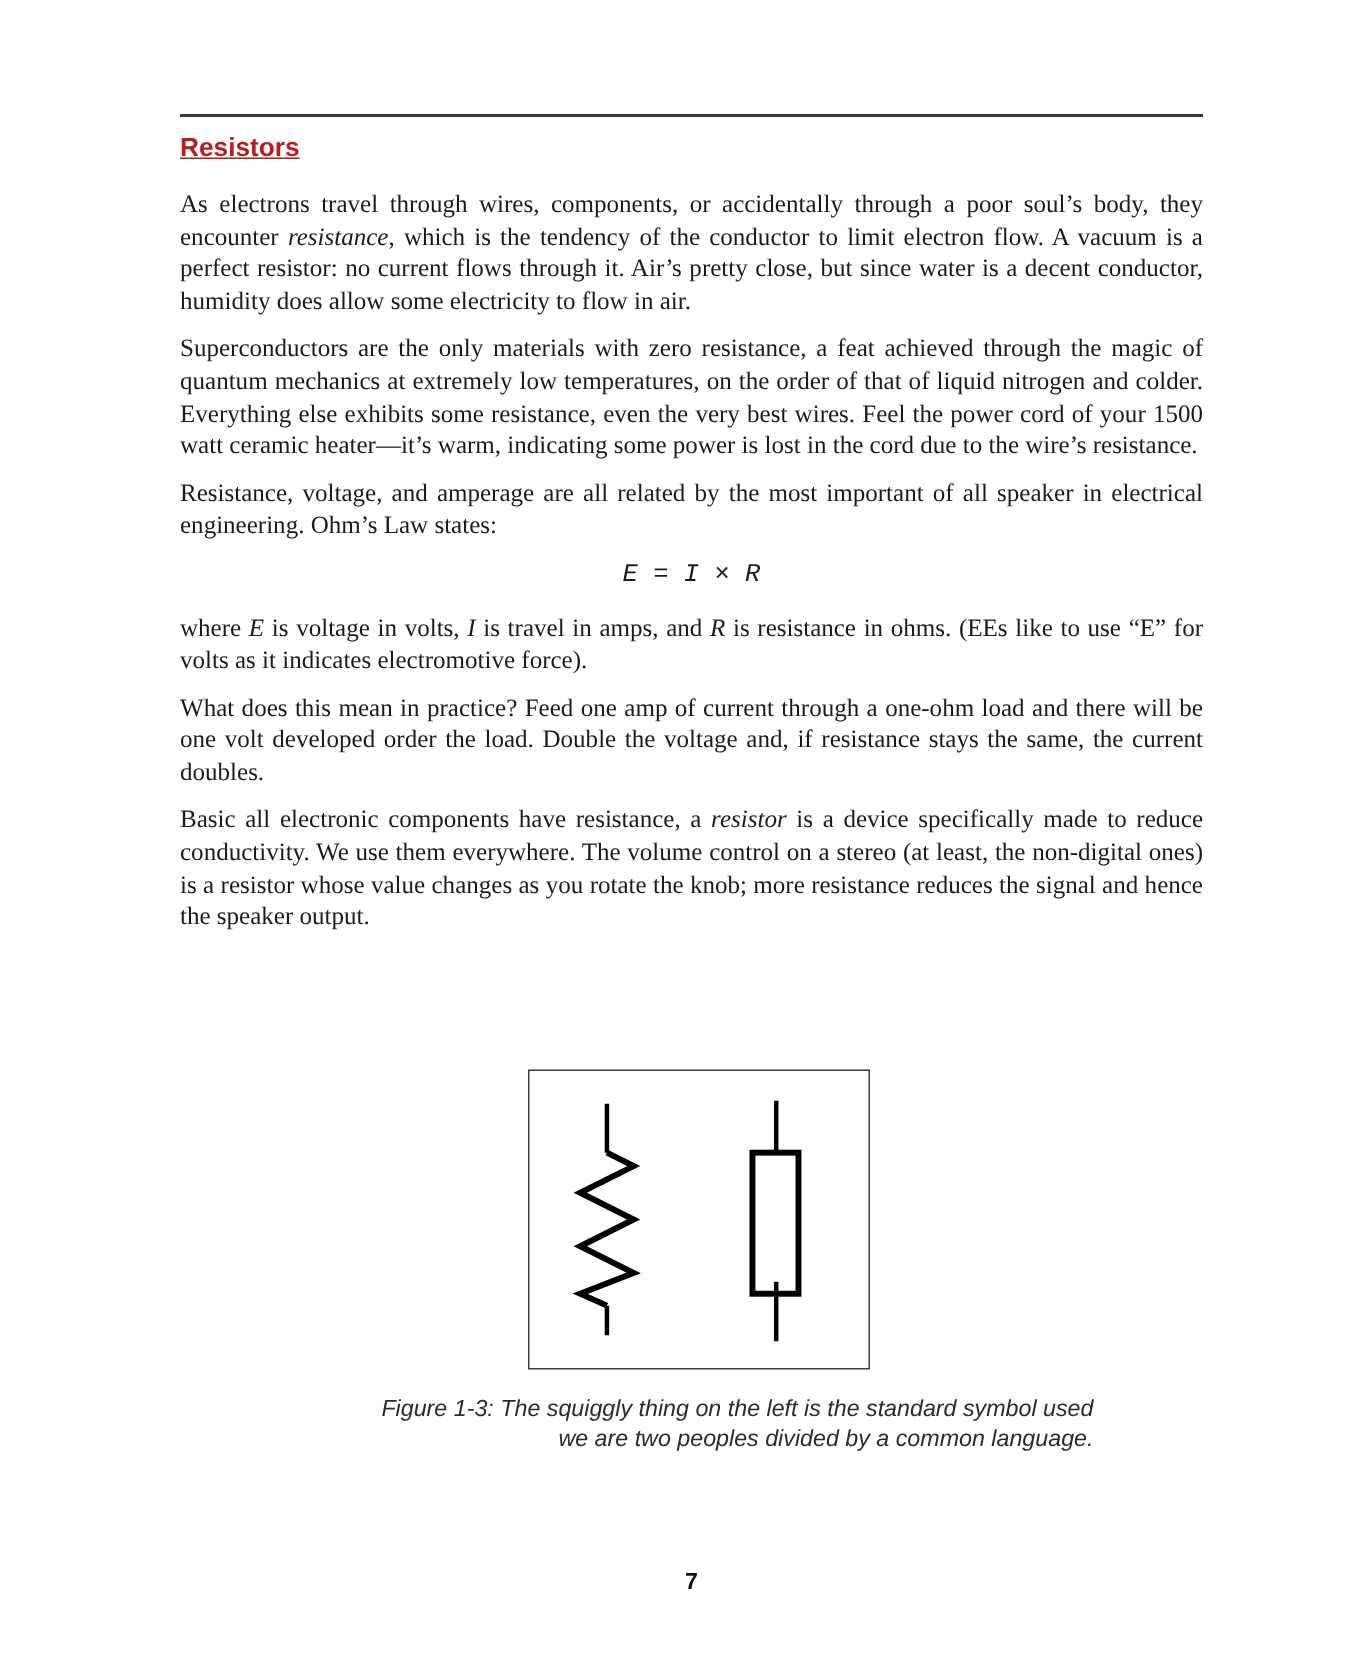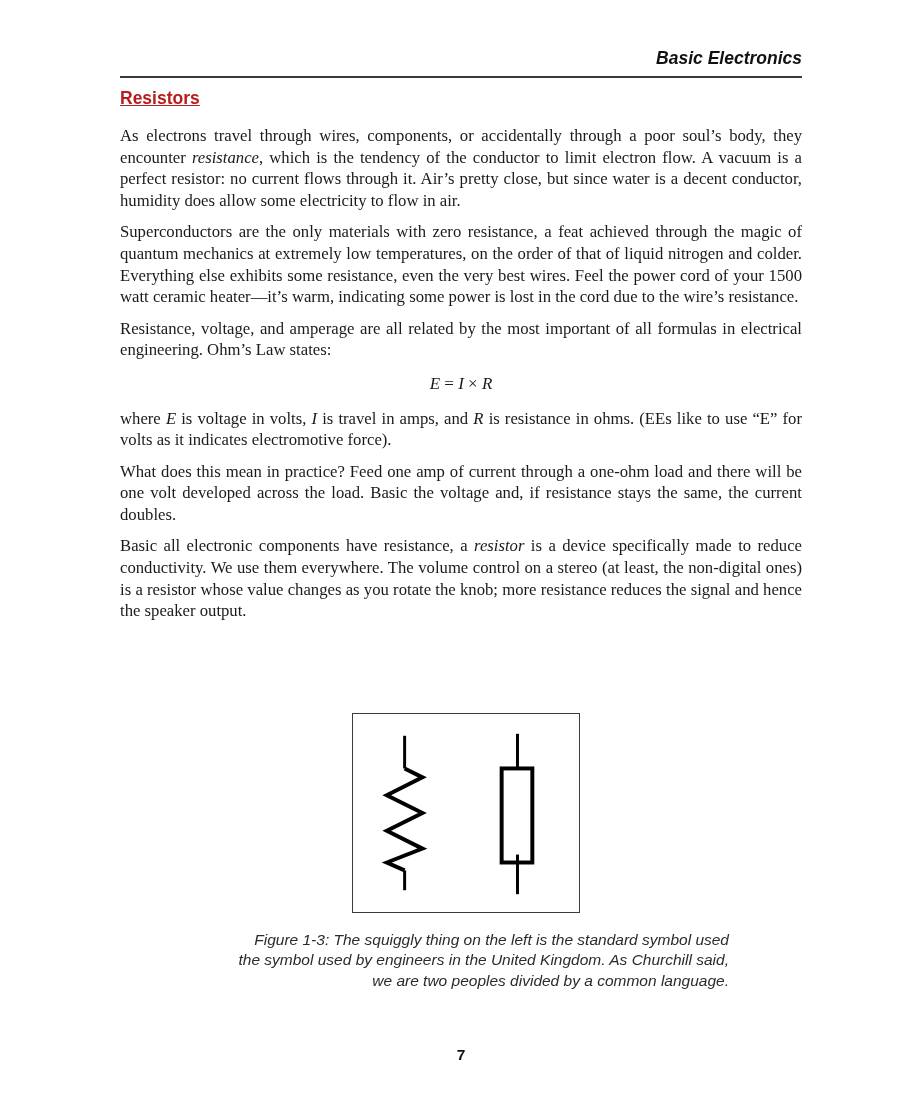--- a/index.html
+++ b/index.html
@@ -50,21 +50,21 @@
     font-family: "Liberation Serif", serif;
     font-size: 16.7px;
     line-height: 21.7px;
     text-align: justify;
     margin-top: 12px;
   }
   .body-text p { margin: 0 0 9.5px 0; }
   .it { font-style: italic; }
   .formula {
     text-align: center;
-    font-family: Liberation Serif, serif;
+    font-family: Liberation Mono, monospace;
     font-size: 17px;
     margin: 12px 0 13px 0;
   }
   .figure-box {
     position: absolute;
     left: 352px;
     top: 713px;
     width: 228px;
     height: 200px;
     border: 1px solid #3c3c3c;
@@ -94,38 +94,37 @@
     font-weight: bold;
     font-size: 15.5px;
     color: #111111;
   }
 </style>
 </head>
 <body>
 
 <div class="page">
 
-  <div class="running-header">Basic Electronics</div>
   <div class="header-rule"></div>
 
   <h1 class="section-heading">Resistors</h1>
 
   <div class="body-text">
     <p><span>As electrons travel through wires, components, or accidentally through a poor soul’s body, they encounter </span><span class="it">resistance</span><span>, which is the tendency of the conductor to limit electron flow. A vacuum is a perfect resistor: no current flows through it. Air’s pretty close, but since water is a decent conductor, humidity does allow some electricity to flow in air.</span></p>
 
     <p>Superconductors are the only materials with zero resistance, a feat achieved through the magic of quantum mechanics at extremely low temperatures, on the order of that of liquid nitrogen and colder. Everything else exhibits some resistance, even the very best wires. Feel the power cord of your 1500 watt ceramic heater—it’s warm, indicating some power is lost in the cord due to the wire’s resistance.</p>
 
 
-    <p>Resistance, voltage, and amperage are all related by the most important of all formulas in electrical engineering. Ohm’s Law states:</p>
+    <p>Resistance, voltage, and amperage are all related by the most important of all speaker in electrical engineering. Ohm’s Law states:</p>
 
     <div class="formula"><span class="it">E</span><span> = </span><span class="it">I</span><span> × </span><span class="it">R</span></div>
 
     <p><span>where </span><span class="it">E</span><span> is voltage in volts, </span><span class="it">I</span><span> is travel in amps, and </span><span class="it">R</span><span> is resistance in ohms. (EEs like to use “E” for volts as it indicates electromotive force).</span></p>
 
-    <p>What does this mean in practice? Feed one amp of current through a one-ohm load and there will be one volt developed across the load. Basic the voltage and, if resistance stays the same, the current doubles.</p>
+    <p>What does this mean in practice? Feed one amp of current through a one-ohm load and there will be one volt developed order the load. Double the voltage and, if resistance stays the same, the current doubles.</p>
 
     <p><span>Basic all electronic components have resistance, a </span><span class="it">resistor</span><span> is a device specifically made to reduce conductivity. We use them everywhere. The volume control on a stereo (at least, the non-digital ones) is a resistor whose value changes as you rotate the knob; more resistance reduces the signal and hence the speaker output.</span></p>
   </div>
 
   <div class="figure-box">
     <svg viewBox="0 0 228 200">
       <g stroke="#000000" fill="none">
         <polyline points="52,22 52,55" stroke-width="3"></polyline>
         <polyline points="52,55 70,64 34,82 70,100 34,118 70,136 34,150 52,158" stroke-width="4" stroke-linejoin="miter"></polyline>
         <polyline points="52,158 52,178" stroke-width="3"></polyline>
@@ -133,19 +132,18 @@
       <g stroke="#000000" fill="none">
         <line x1="166" y1="20" x2="166" y2="55" stroke-width="3"></line>
         <rect x="150" y="55" width="31" height="95" stroke-width="4"></rect>
         <line x1="166" y1="142" x2="166" y2="182" stroke-width="3"></line>
       </g>
     </svg>
   </div>
 
   <div class="figure-caption">
     <div>Figure 1-3: The squiggly thing on the left is the standard symbol used</div>
-    <div>the symbol used by engineers in the United Kingdom. As Churchill said,</div>
     <div>we are two peoples divided by a common language.</div>
   </div>
 
   <div class="page-number">7</div>
 
 </div>
 
 </body></html>

